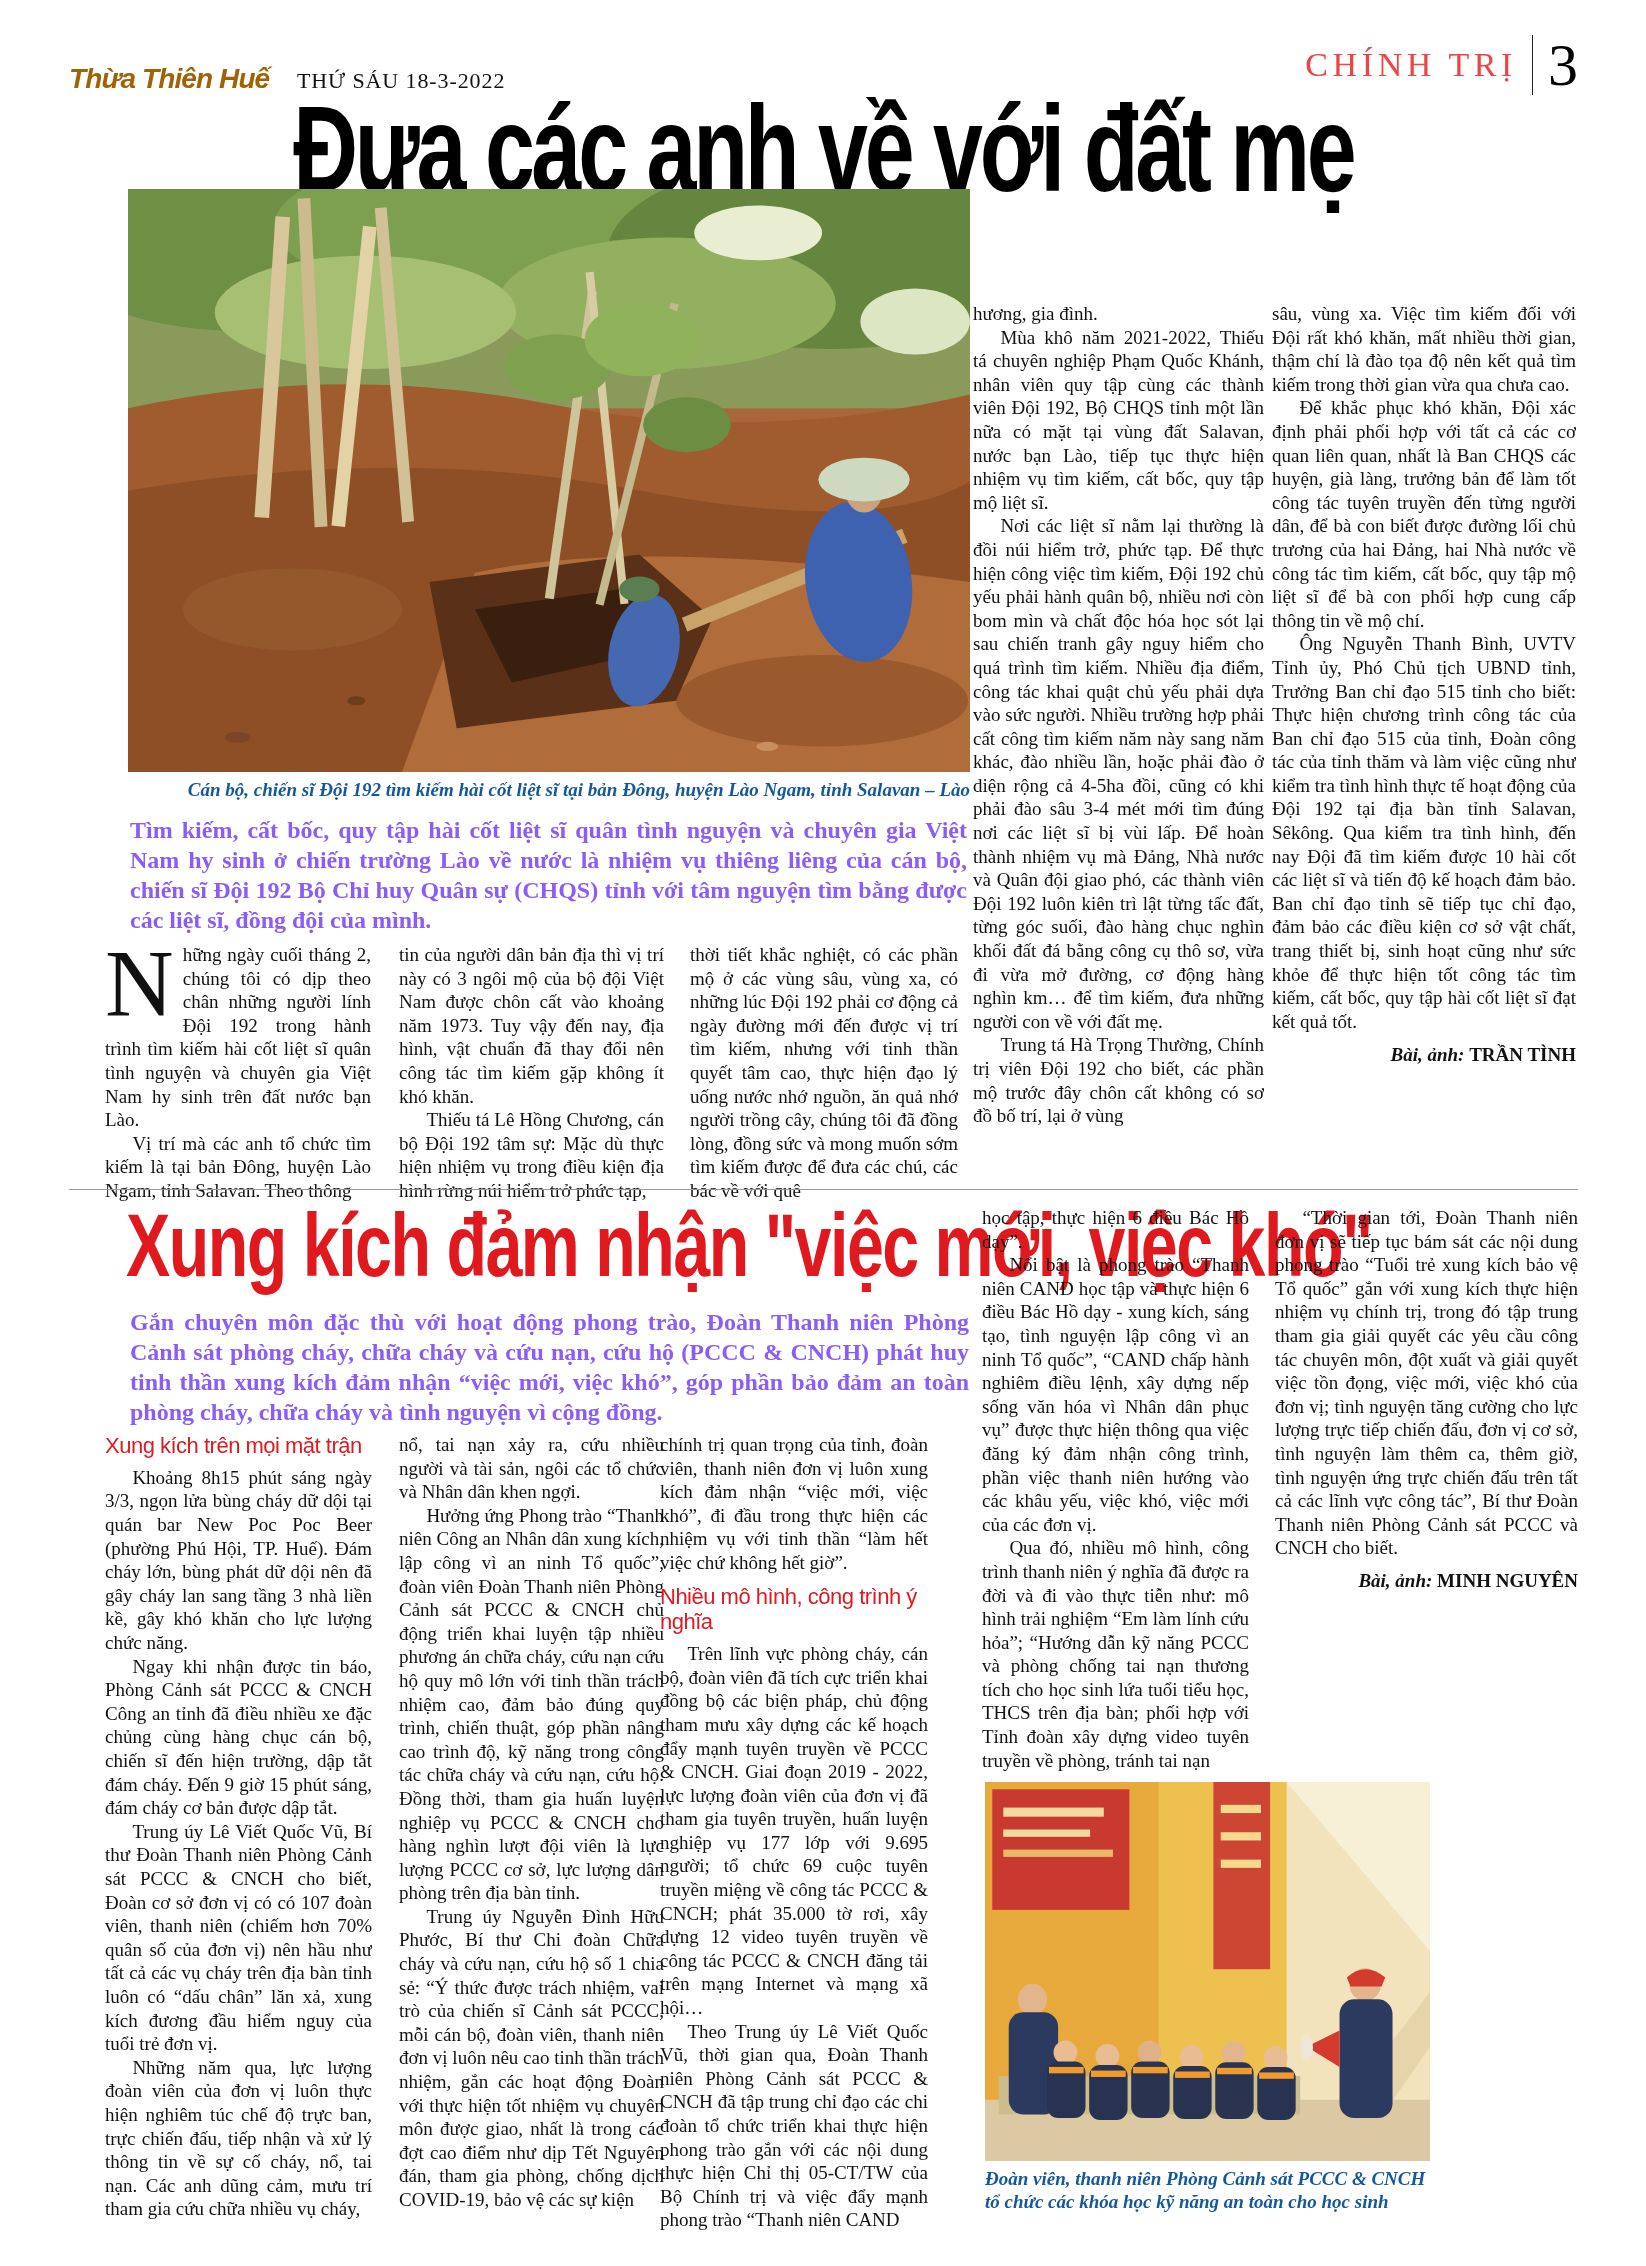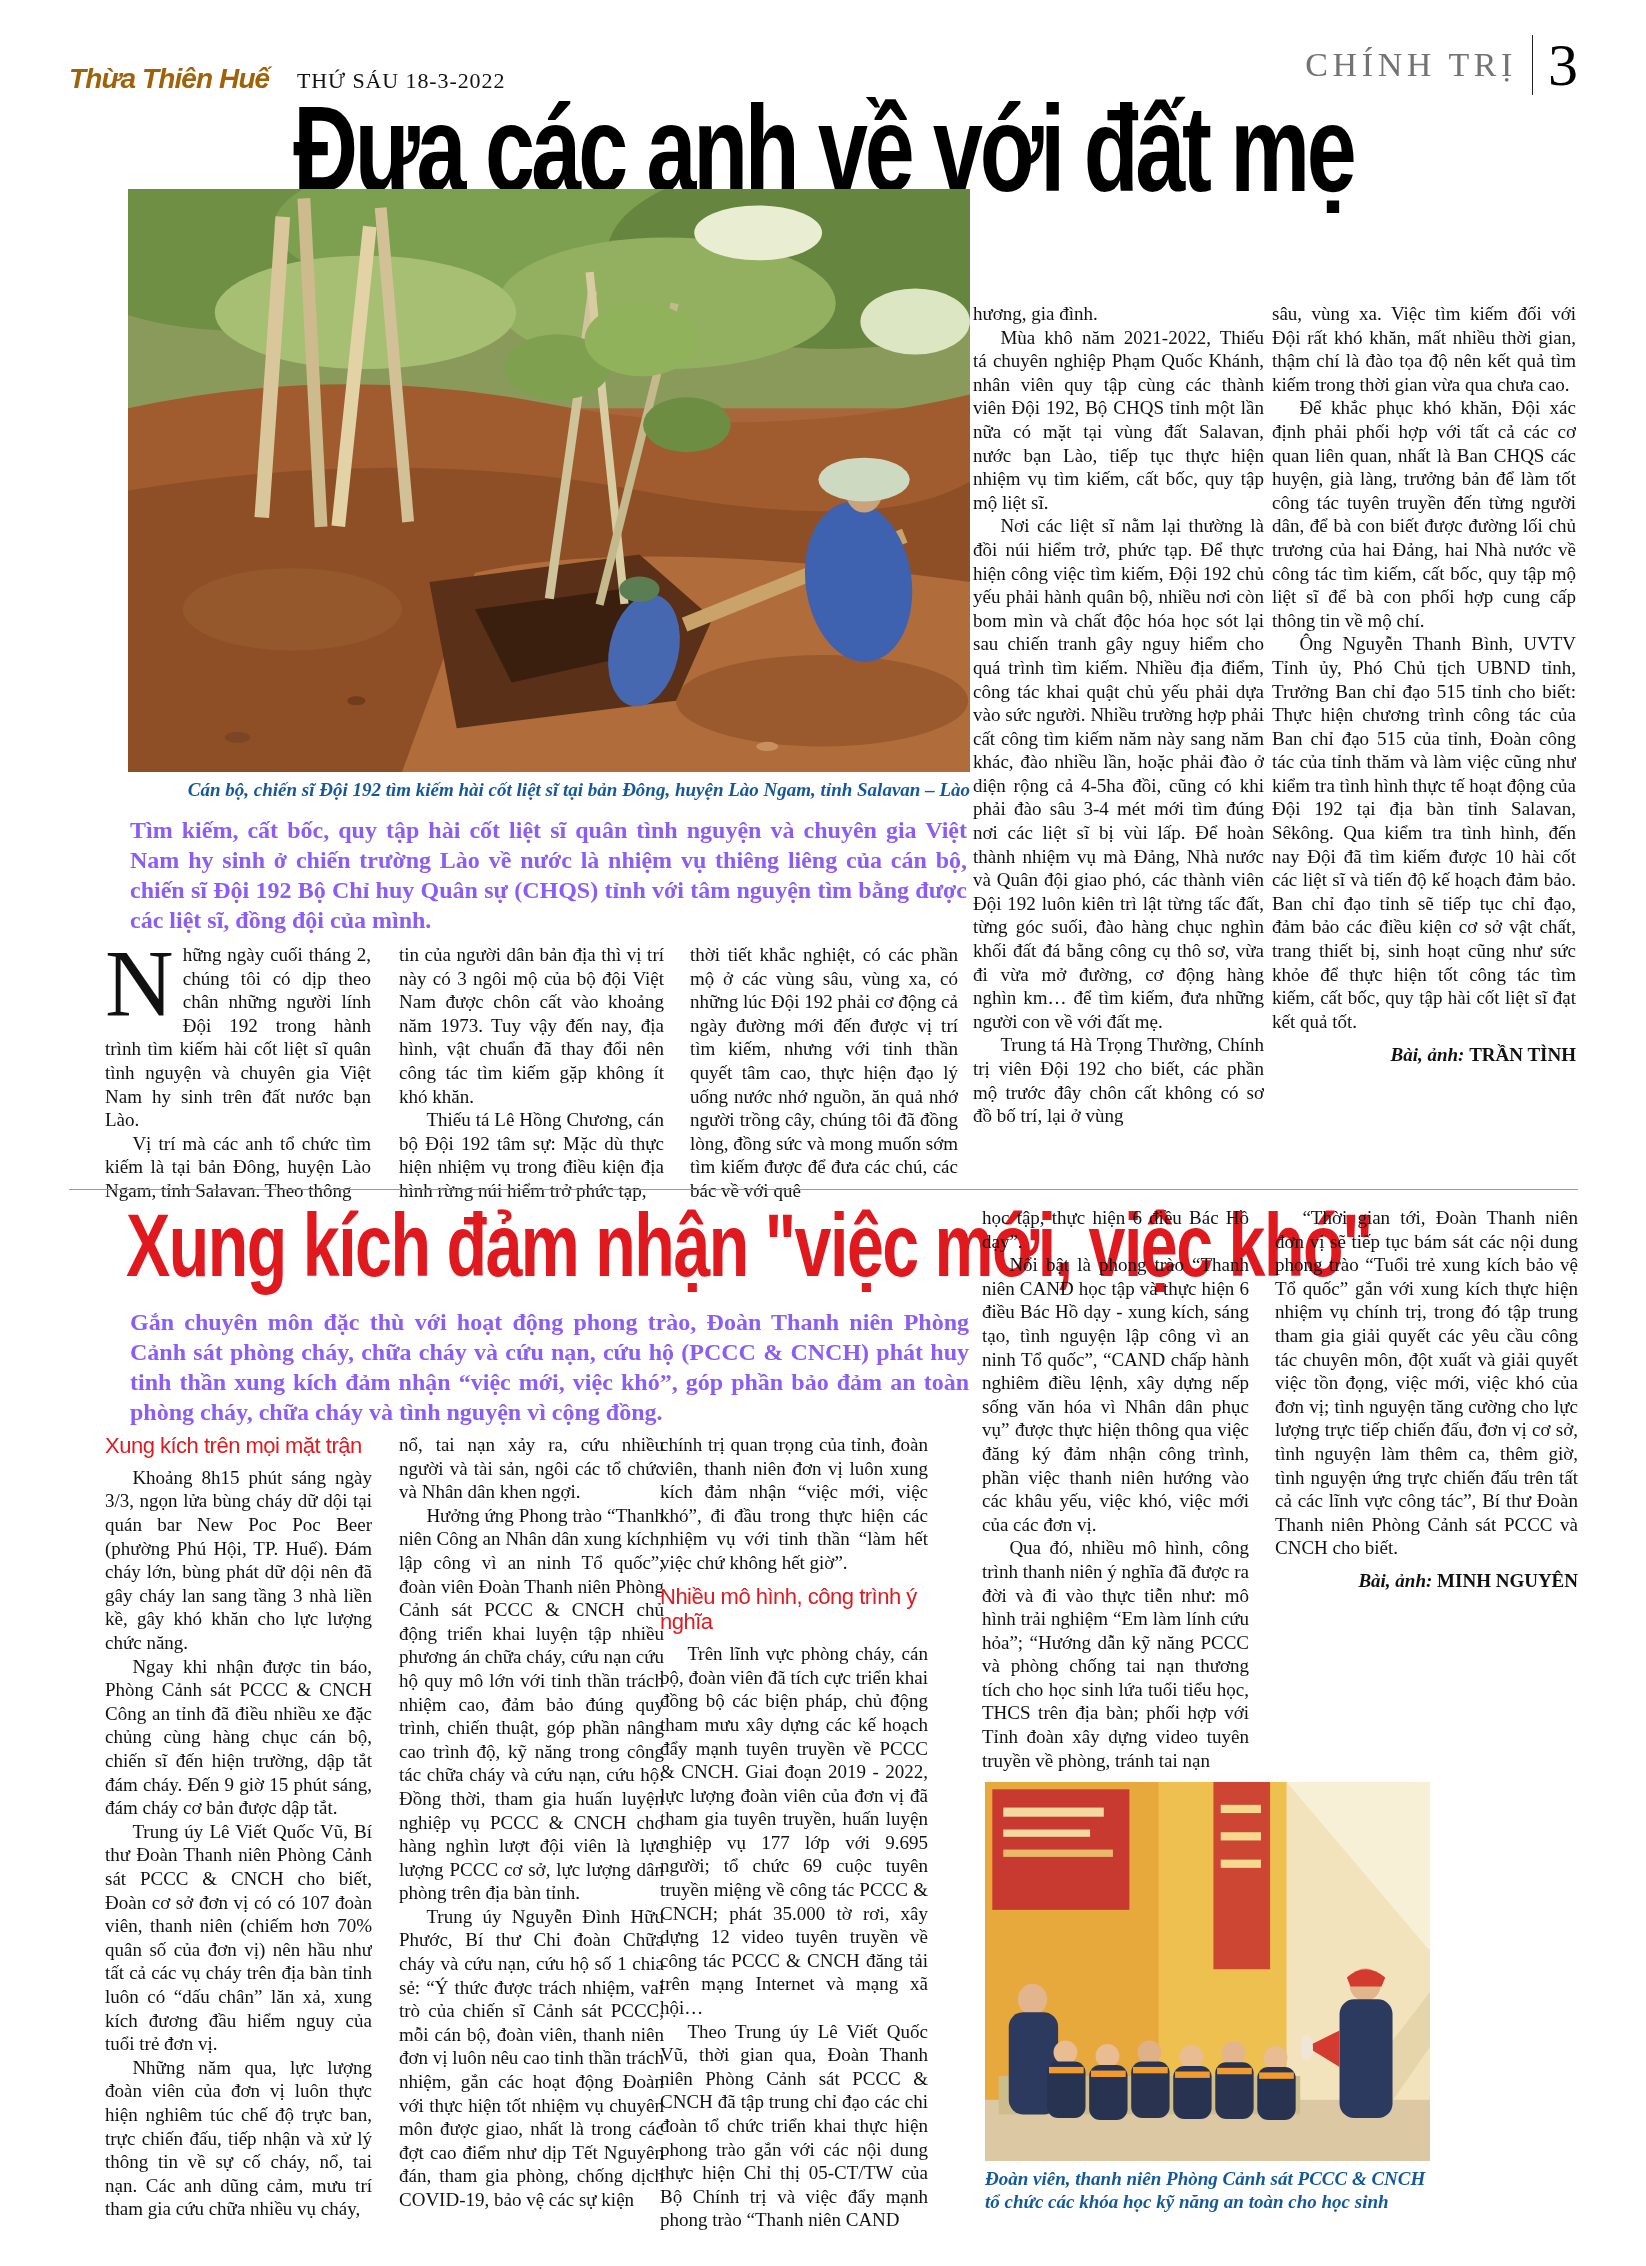--- a/index.html
+++ b/index.html
@@ -5,21 +5,21 @@
   html,body{margin:0;padding:0;background:#888;}
   .page{position:relative;width:1647px;height:2267px;background:#fff;margin:0 auto;overflow:hidden;
         font-family:"Liberation Serif",serif;color:#111;}
   
   .masthead{position:absolute;left:69px;top:40px;width:1509px;height:55px;}
   .mh-left{position:absolute;left:0;bottom:0;white-space:nowrap;}
   .mh-logo{font-family:"Liberation Sans",sans-serif;font-weight:900;font-style:italic;
            font-size:28px;letter-spacing:-0.9px;color:#a16207;display:inline-block;text-align:right;}
   .mh-date{font-size:22px;letter-spacing:0.9px;color:#111;margin-left:24px;}
   .mh-right{position:absolute;right:0;top:-5.5px;display:flex;align-items:center;gap:14.6px;}
-  .mh-section{font-size:34px;letter-spacing:4.6px;color:#737373;}
+  .mh-section{font-size:34px;letter-spacing:4.6px;color:#ef4444;}
   .mh-bar{width:1.8px;height:60px;background:#222;}
   .mh-page{font-size:60px;line-height:60px;color:#000;}
   
   .h1-wrap{position:absolute;left:69px;top:88px;width:1509px;text-align:center;}
   .h1-text{display:inline-block;font-family:"Liberation Sans",sans-serif;font-weight:900;
            font-size:102px;line-height:102px;letter-spacing:-3.7px;color:#000;
            transform:scale(0.88,1.2);transform-origin:center top;white-space:nowrap;}
   .photo1{position:absolute;left:128px;top:189px;width:842px;height:583px;overflow:hidden;background:#a8663a;}
   .photo1 svg,.photo2 svg{display:block;width:100%;height:100%;}
   .caption{font-style:italic;font-weight:700;font-size:19px;line-height:23px;color:#14589c;}

